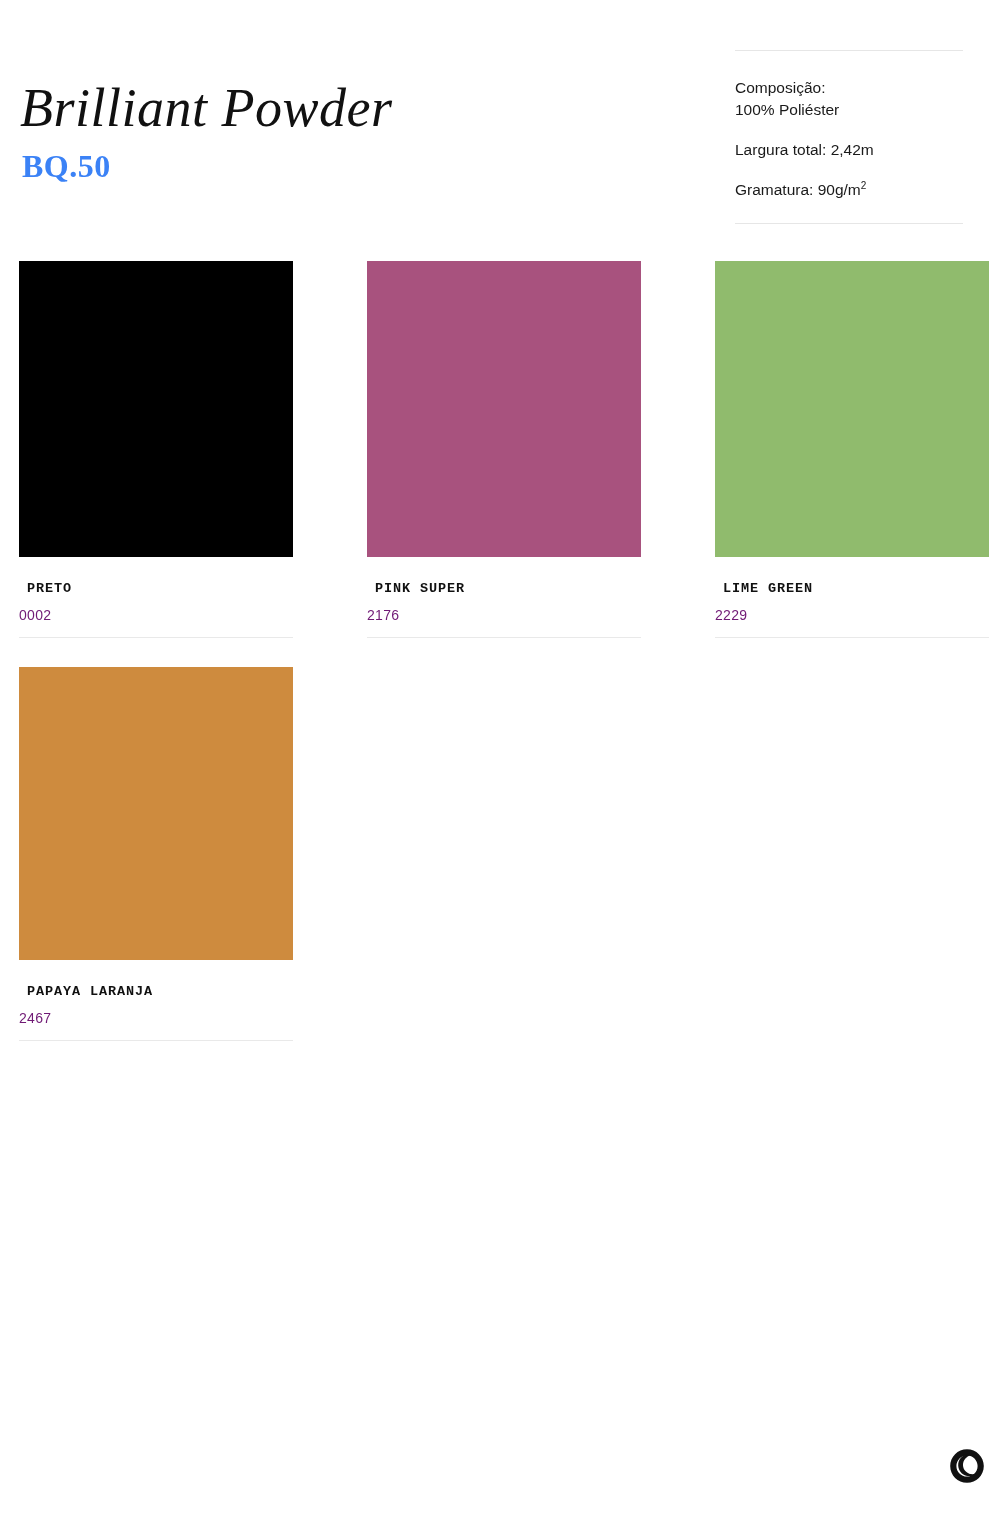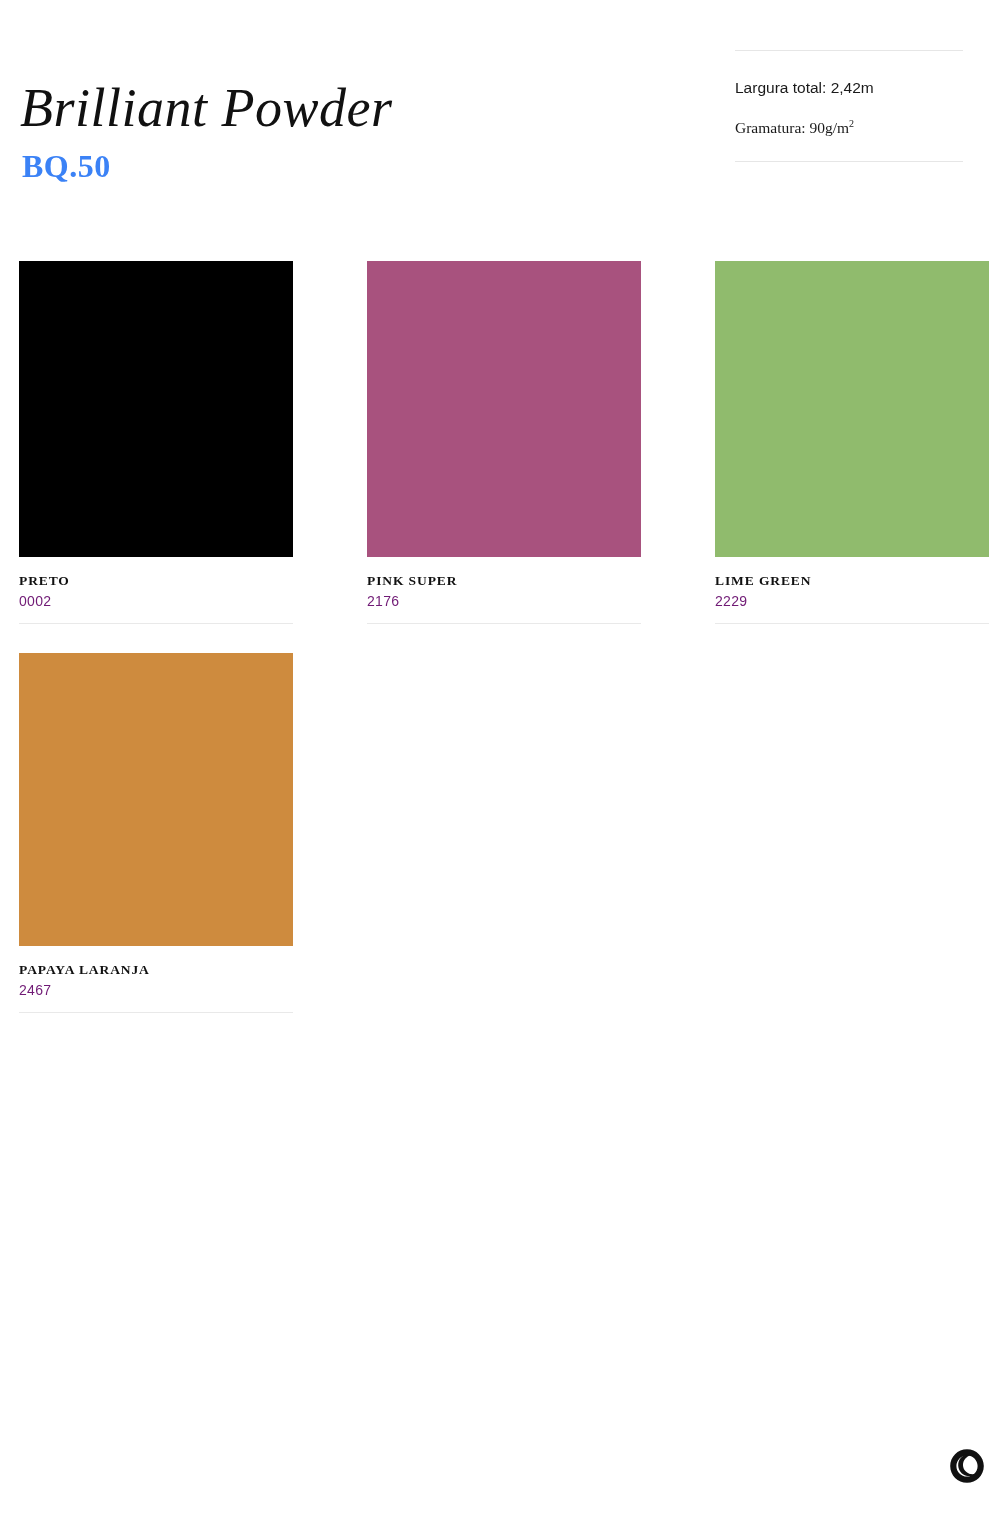--- a/index.html
+++ b/index.html
@@ -81,21 +81,21 @@
   }
 
   .spec-item {
     font-family: "Liberation Sans", sans-serif;
     font-size: 15.5px;
     line-height: 22px;
     color: #1a1a1a;
     margin: 0 0 18px 0;
     white-space: nowrap;
   }
-  .spec-item:last-child { margin-bottom: 0; font-family: Liberation Serif, serif; }
+  .spec-item:last-child { margin-bottom: 0; }
 
   .spec-item .sup {
     font-size: 10px;
     vertical-align: super;
     line-height: 0;
   }
 
   
   .swatch-grid {
     position: absolute;
@@ -125,27 +125,27 @@
 
   .swatch-row.row-2 .swatch-chip {
     height: 293px;
   }
 
   .swatch-meta {
     padding-top: 15px;
   }
 
   .swatch-name {
-    font-family: Liberation Serif, serif;
+    font-family: Liberation Mono, monospace;
     font-weight: 700;
     font-size: 13.5px;
     letter-spacing: 0.9px;
     line-height: 18px;
     color: #111111;
-    margin: 0;
+    margin: 8px;
     text-transform: uppercase;
     white-space: nowrap;
   }
 
   .swatch-code {
     font-family: "Liberation Sans", sans-serif;
     font-weight: 400;
     font-size: 14px;
     letter-spacing: 0.3px;
     line-height: 19px;
@@ -198,20 +198,24 @@
   <div class="header">
 
     <div class="title-block">
       <div class="collection-title">Brilliant Powder</div>
       <div class="collection-code">BQ.50</div>
     </div>
 
     <div class="spec-panel">
       <div class="spec-rule"></div>
       <div class="spec-body">
+        <p class="spec-item">
+          <span>Composição:</span><br>
+          <span>100% Poliéster</span>
+        </p>
         <p class="spec-item">Largura total: 2,42m</p>
         <p class="spec-item">
           <span>Gramatura: 90g/m</span><span class="sup">2</span>
         </p>
       </div>
       <div class="spec-rule"></div>
     </div>
 
   </div>
 

